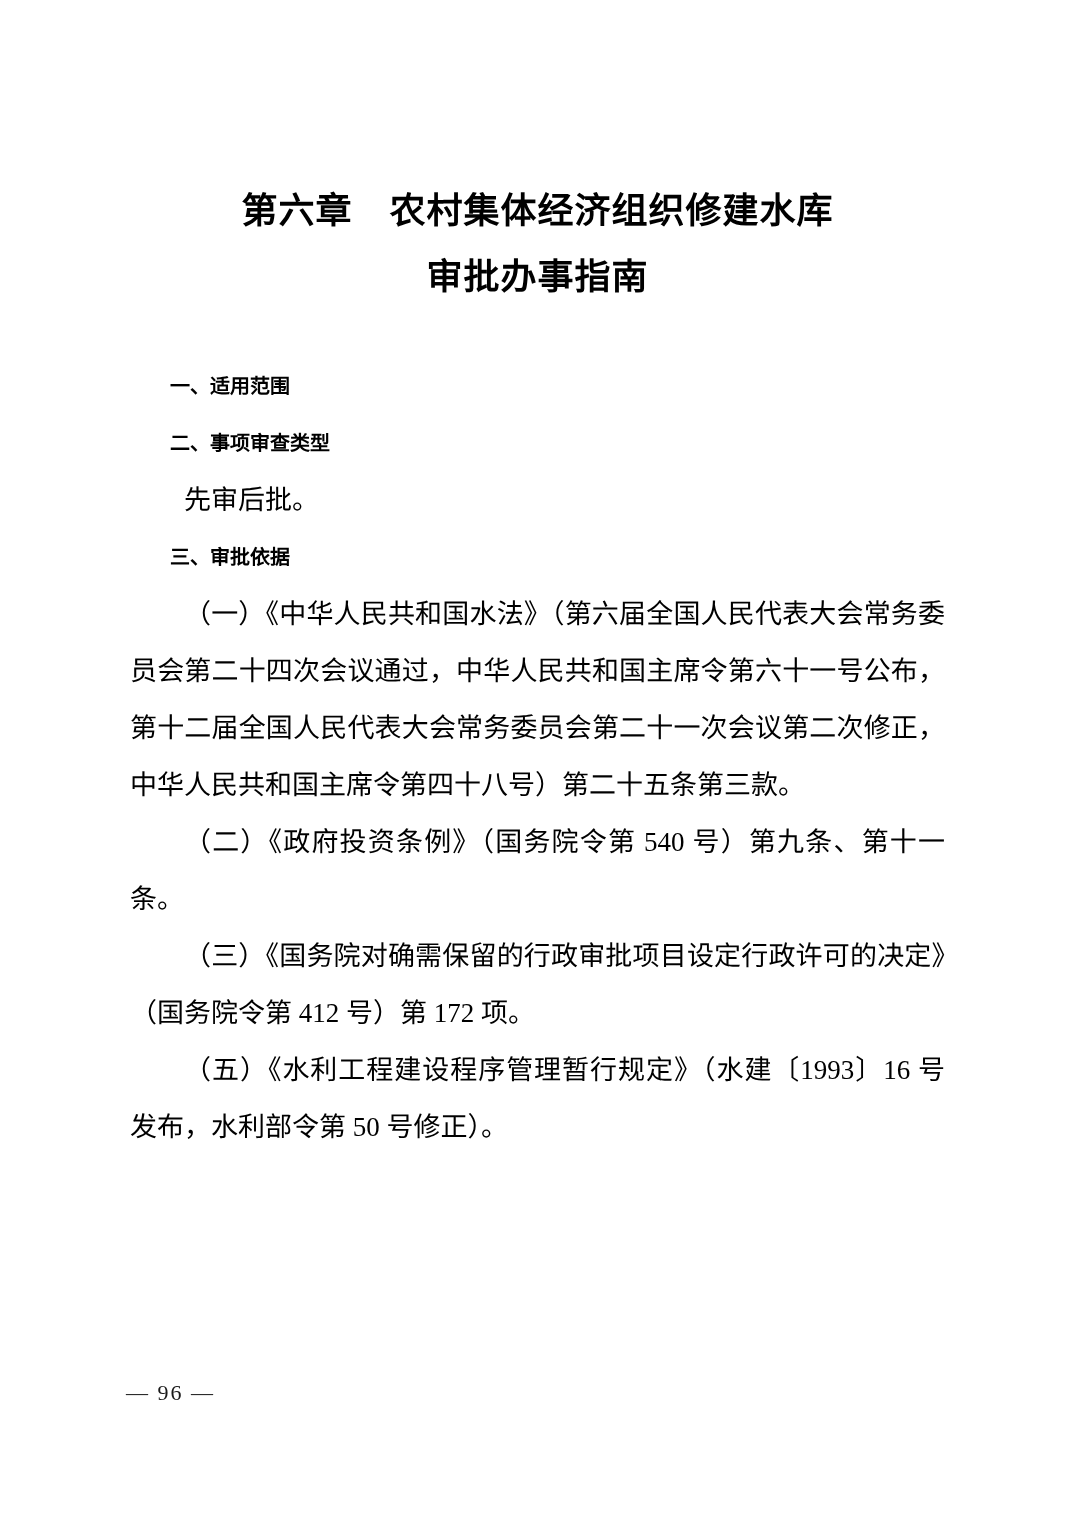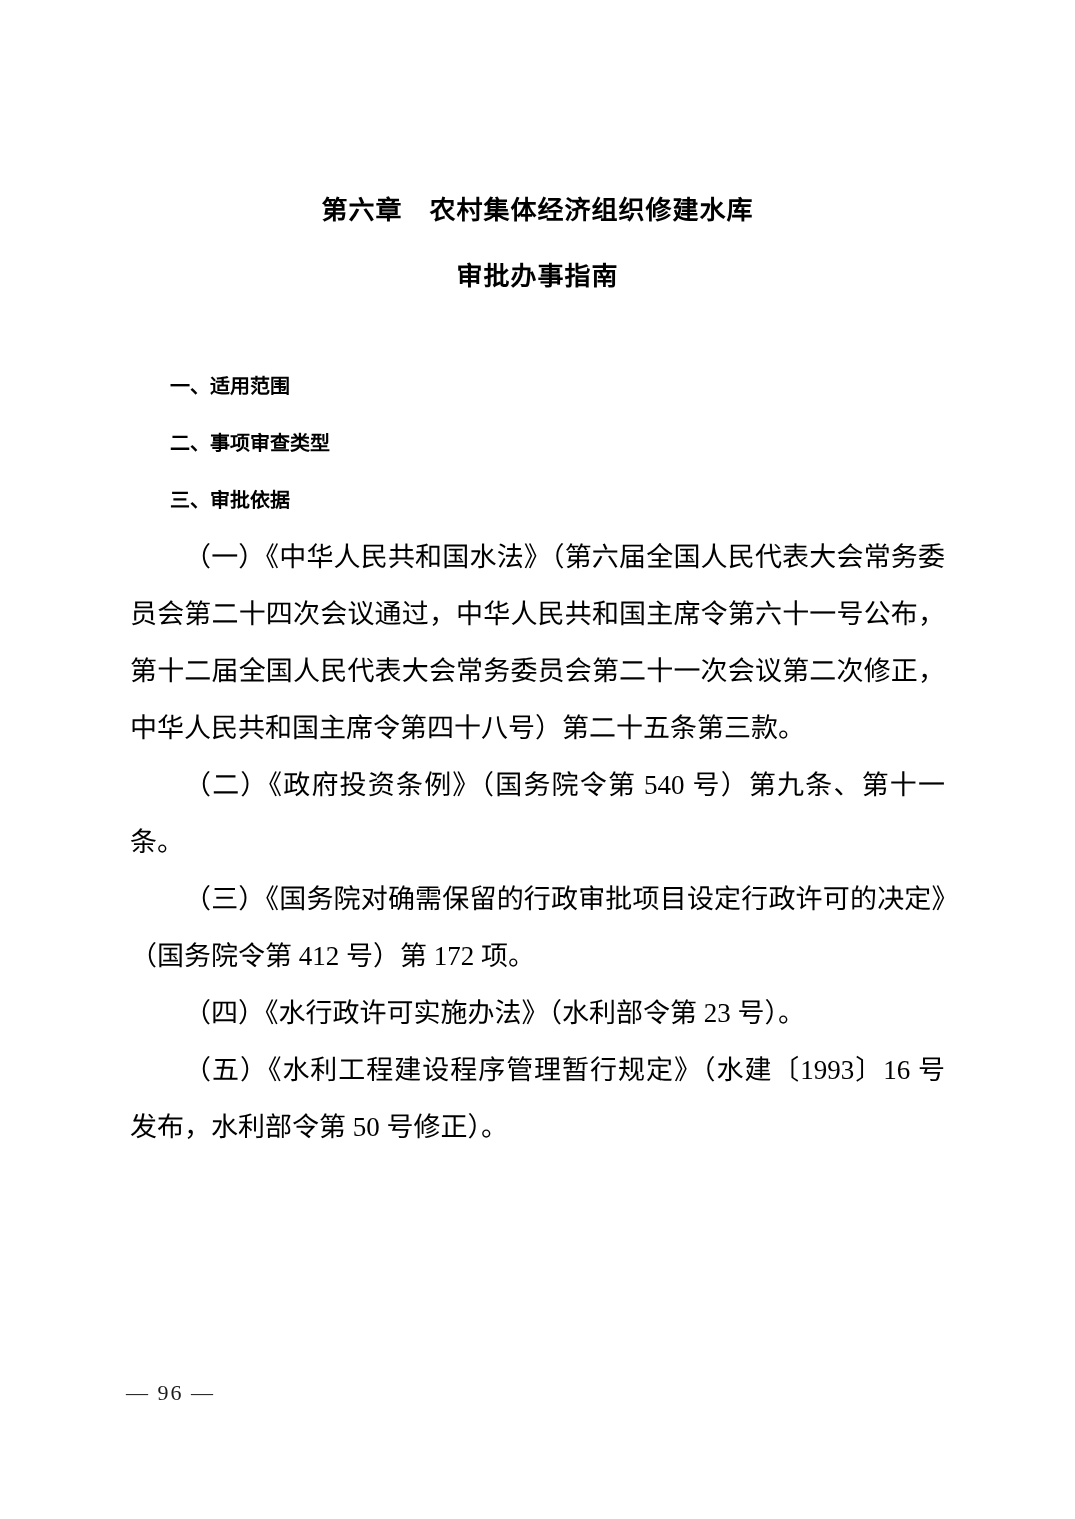--- a/index.html
+++ b/index.html
@@ -14,21 +14,21 @@
     margin: 0 auto;
     background: #ffffff;
     color: #000000;
     box-sizing: border-box;
     padding: 178px 130px 0 130px;
     overflow: hidden;
   }
   .doc-title {
     font-family: "Liberation Serif", "DejaVu Serif", serif;
     font-weight: bold;
-    font-size: 26px;
+    font-size: 36px;
     line-height: 66px;
     text-align: center;
     margin: 0 0 48px 0;
     letter-spacing: 1px;
   }
   .doc-title .title-line {
     display: block;
   }
   .doc-body {
     width: 815px;
@@ -70,25 +70,25 @@
   <h1 class="doc-title">
     <span class="title-line">第六章　农村集体经济组织修建水库</span>
     <span class="title-line">审批办事指南</span>
   </h1>
 
   <div class="doc-body">
 
     <h2 class="section-heading">一、适用范围</h2>
 
     <h2 class="section-heading">二、事项审查类型</h2>
+    <p class="doc-paragraph">先审后批。</p>
 
     <h2 class="section-heading">三、审批依据</h2>
     <p class="doc-paragraph">（一）《中华人民共和国水法》（第六届全国人民代表大会常务委员会第二十四次会议通过，中华人民共和国主席令第六十一号公布，第十二届全国人民代表大会常务委员会第二十一次会议第二次修正，中华人民共和国主席令第四十八号）第二十五条第三款。</p>
     <p class="doc-paragraph">（二）《政府投资条例》（国务院令第 540 号）第九条、第十一条。</p>
     <p class="doc-paragraph">（三）《国务院对确需保留的行政审批项目设定行政许可的决定》（国务院令第 412 号）第 172 项。</p>
-    <p class="doc-paragraph">（四）《水行政许可实施办法》（水利部令第 23 号）。</p>
     <p class="doc-paragraph">（五）《水利工程建设程序管理暂行规定》（水建〔1993〕16 号发布，水利部令第 50 号修正）。</p>
 
   </div>
 
   <div class="page-footer">— 96 —</div>
 
 </div>
 
 </body></html>

